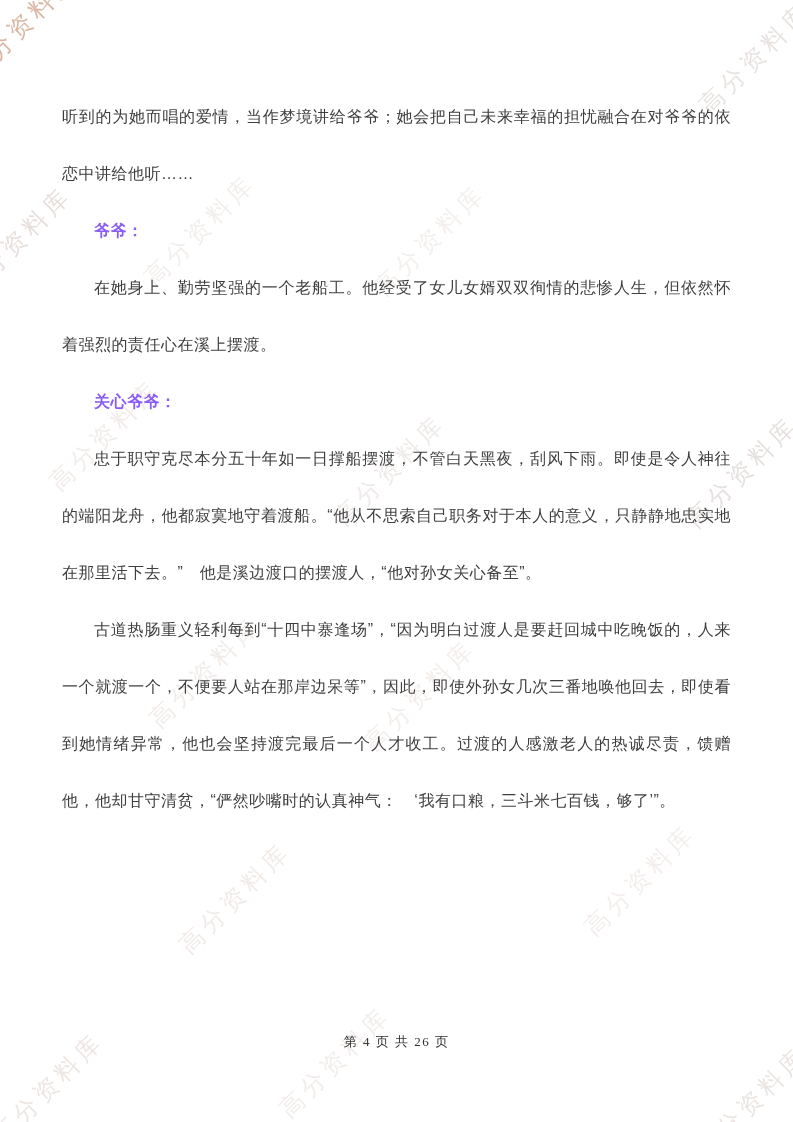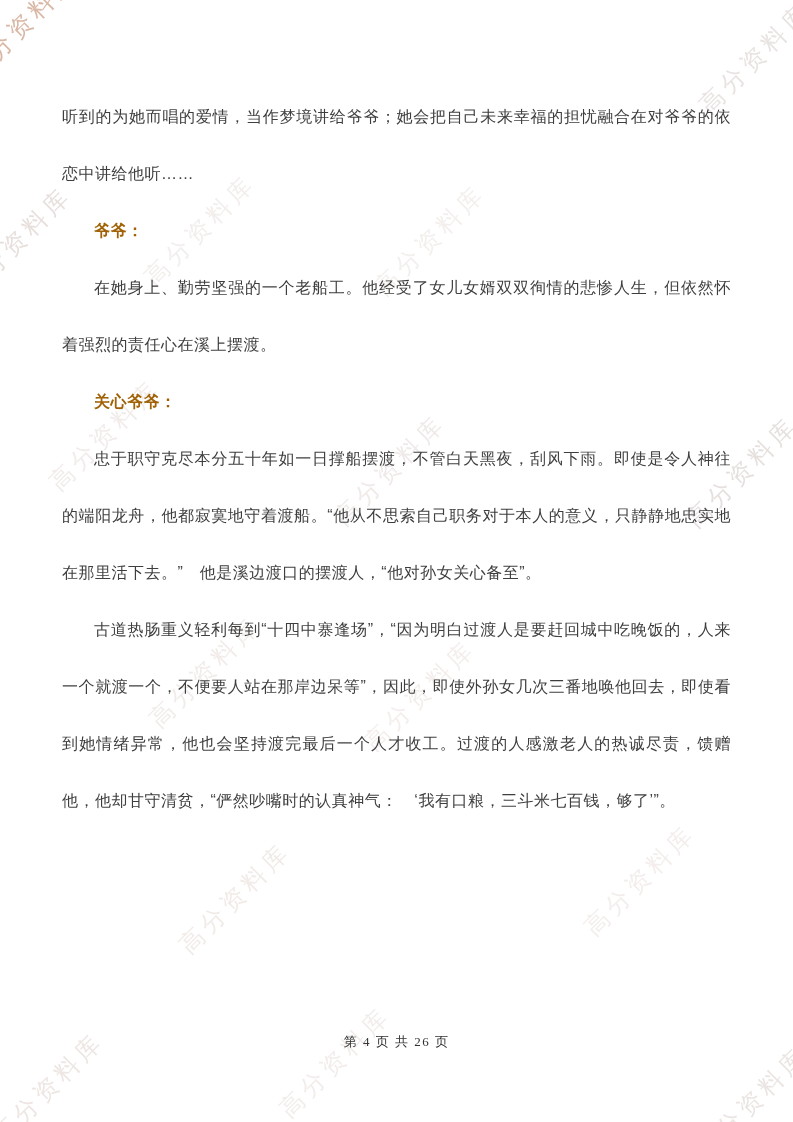--- a/index.html
+++ b/index.html
@@ -41,21 +41,21 @@
   .para {
     margin: 0;
     font-size: 16px;
     line-height: 57px;
     color: #3e3e3e;
     letter-spacing: 0.5px;
     text-align: justify;
     text-justify: inter-character;
   }
   .para.indent { text-indent: 2em; }
-  .para.heading { font-weight: bold; color: #a16207; }
+  .para.heading { font-weight: bold; color: #8b5cf6; }
 
   
   .page-footer {
     position: absolute;
     left: 0; right: 0;
     top: 1032px;
     text-align: center;
     z-index: 1;
   }
   .page-footer .footer-text {

